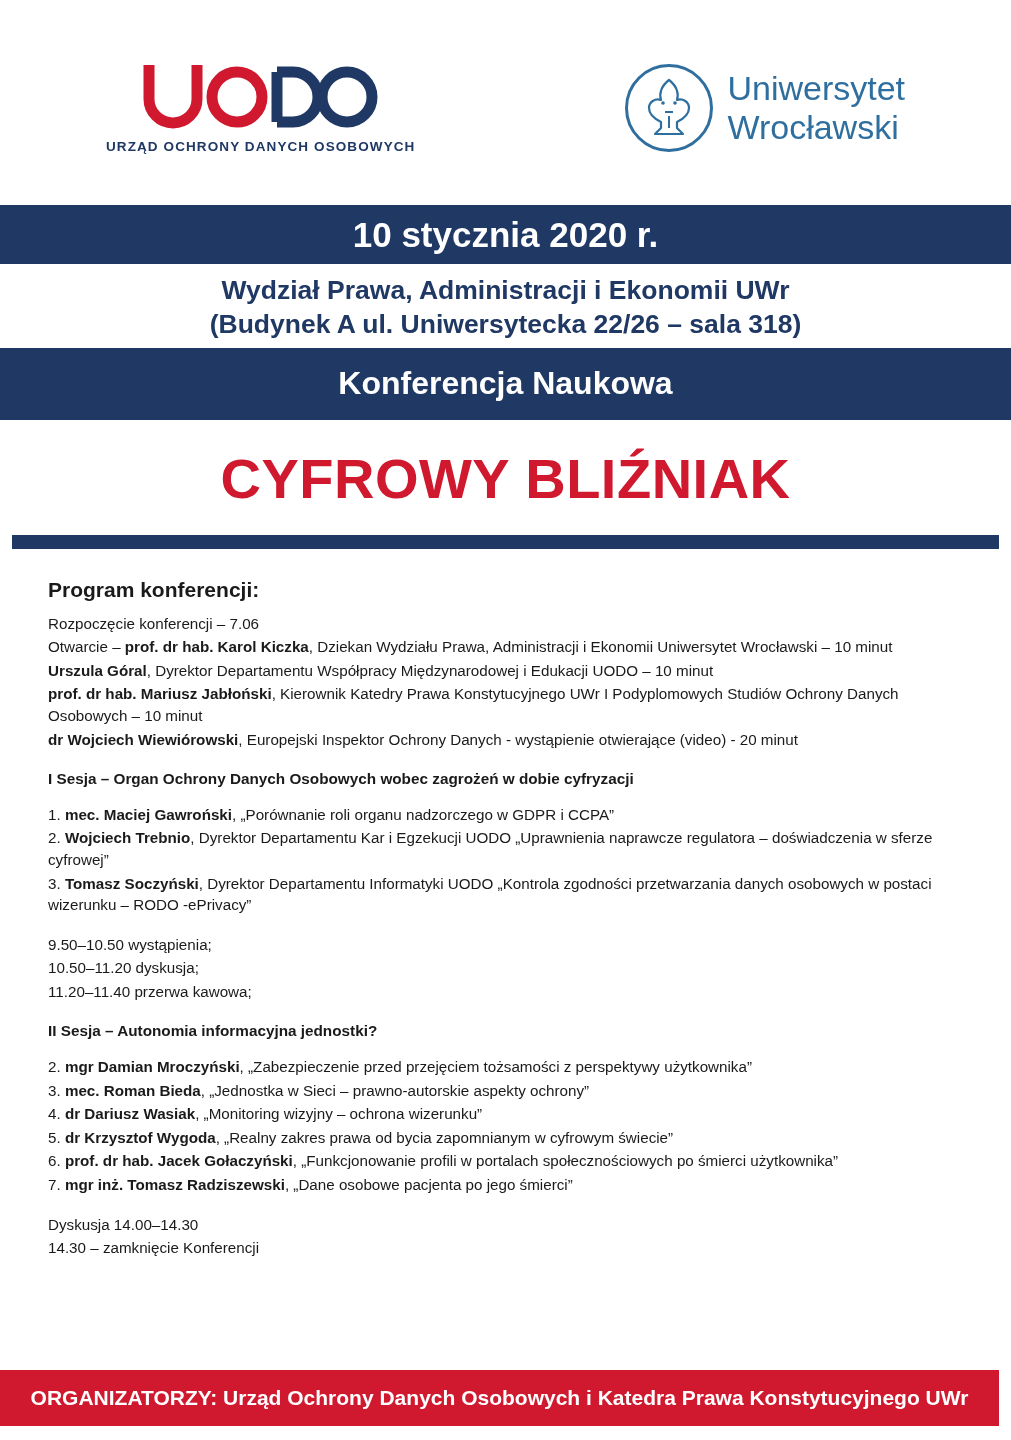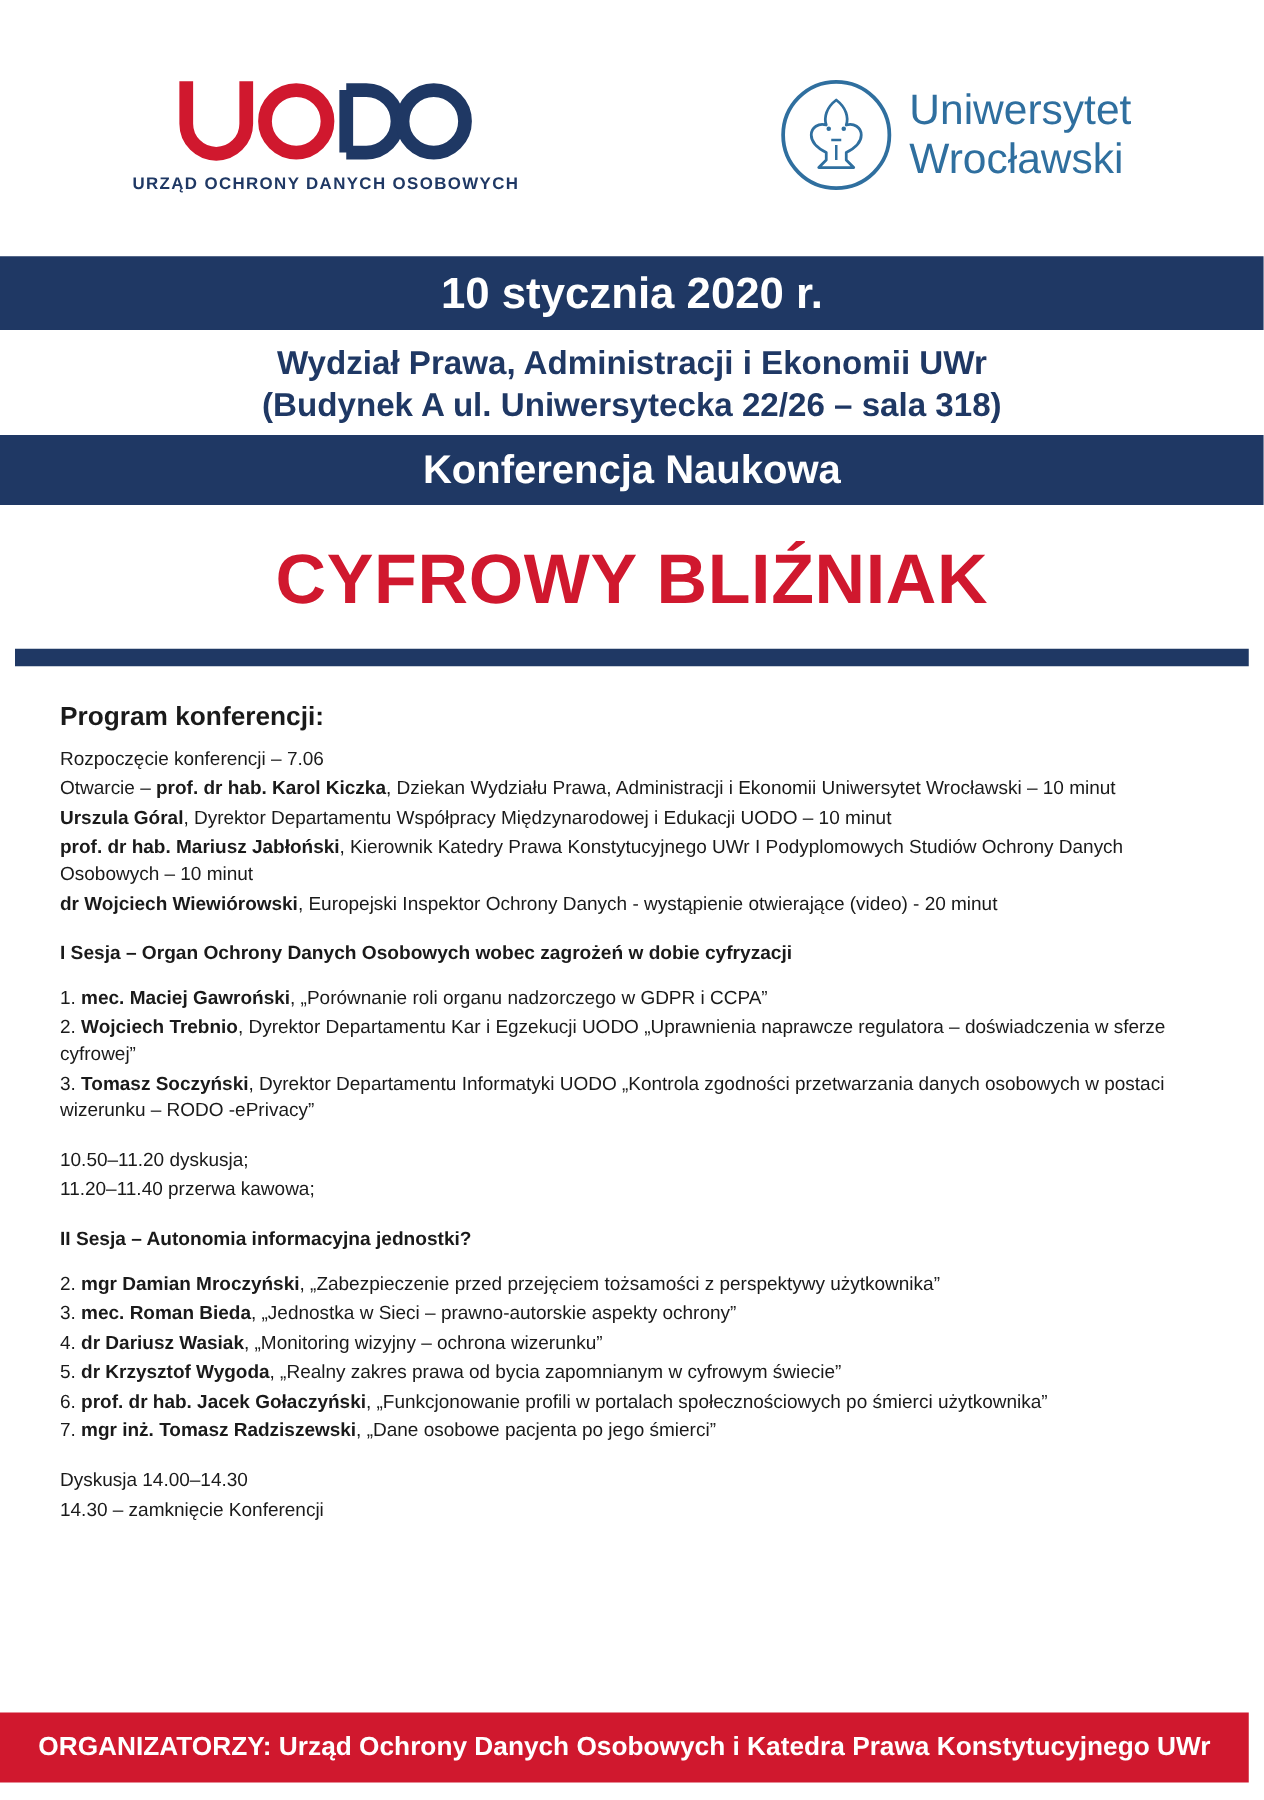--- a/index.html
+++ b/index.html
@@ -80,21 +80,21 @@
   .band-venue {
     background: #ffffff;
     color: #1f3864;
     text-align: center;
     padding: 10px 0 6px;
     font-size: 26.5px;
     font-weight: bold;
     line-height: 1.28;
   }
   .band-conf {
-    height: 56px;
+    height: 72px;
     display: flex;
     align-items: center;
     justify-content: center;
     font-size: 32px;
     font-weight: bold;
   }
   .band-title {
     background: #ffffff;
     text-align: center;
     color: #d0182e;
@@ -211,20 +211,21 @@
       <p class="para"><span class="b">dr Wojciech Wiewiórowski</span><span>, Europejski Inspektor Ochrony Danych - wystąpienie otwierające (video) - 20 minut</span></p>
     </div>
 
   <div class="session-heading">I Sesja – Organ Ochrony Danych Osobowych wobec zagrożeń w dobie cyfryzacji</div>
   <div class="block" id="session1-items">
       <p class="para"><span>1. </span><span class="b">mec. Maciej Gawroński</span><span>, „Porównanie roli organu nadzorczego w GDPR i CCPA”</span></p>
       <p class="para"><span>2. </span><span class="b">Wojciech Trebnio</span><span>, Dyrektor Departamentu Kar i Egzekucji UODO „Uprawnienia naprawcze regulatora – doświadczenia w sferze cyfrowej”</span></p>
       <p class="para"><span>3. </span><span class="b">Tomasz Soczyński</span><span>, Dyrektor Departamentu Informatyki UODO „Kontrola zgodności przetwarzania danych osobowych w postaci wizerunku – RODO -ePrivacy”</span></p>
     </div>
   <div class="block" id="session1-timings">
+      <p class="para"><span>9.50–10.50 wystąpienia;</span></p>
       <p class="para"><span>10.50–11.20 dyskusja;</span></p>
       <p class="para"><span>11.20–11.40 przerwa kawowa;</span></p>
     </div>
 
   <div class="session-heading">II Sesja – Autonomia informacyjna jednostki?</div>
   <div class="block" id="session2-items">
       <p class="para"><span>2. </span><span class="b">mgr Damian Mroczyński</span><span>, „Zabezpieczenie przed przejęciem tożsamości z perspektywy użytkownika”</span></p>
       <p class="para"><span>3. </span><span class="b">mec. Roman Bieda</span><span>, „Jednostka w Sieci – prawno-autorskie aspekty ochrony”</span></p>
       <p class="para"><span>4. </span><span class="b">dr Dariusz Wasiak</span><span>, „Monitoring wizyjny – ochrona wizerunku”</span></p>
       <p class="para"><span>5. </span><span class="b">dr Krzysztof Wygoda</span><span>, „Realny zakres prawa od bycia zapomnianym w cyfrowym świecie”</span></p>

